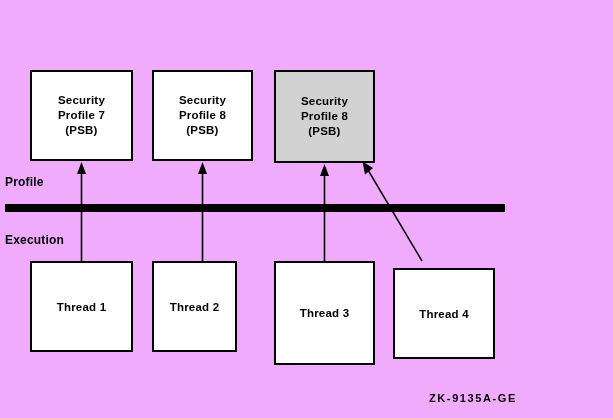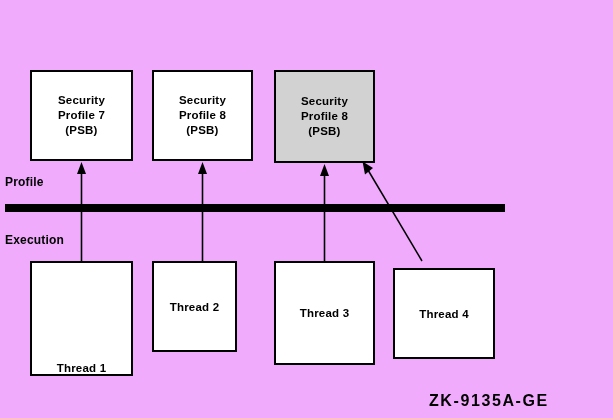--- a/index.html
+++ b/index.html
@@ -48,21 +48,21 @@
     color: #000000;
     letter-spacing: 0.2px;
     white-space: nowrap;
   }
   .divider-bar {
     position: absolute;
     background: #000000;
   }
   .caption {
     position: absolute;
-    font-size: 16px;
+    font-size: 11px;
     font-weight: bold;
     color: #000000;
     letter-spacing: 1.6px;
     white-space: nowrap;
   }
   svg.overlay {
     position: absolute;
     left: 0;
     top: 0;
     width: 613px;
@@ -98,21 +98,21 @@
       <div>(PSB)</div>
     </div>
   </div>
 
   <div class="side-label" style="left:5px; top:175px;">Profile</div>
 
   <div class="side-label" style="left:5px; top:233px;">Execution</div>
 
   <div class="divider-bar" style="left:5px; top:204px; width:500px; height:8px;"></div>
 
-  <div class="box" style="left:30px; top:261px; width:103px; height:115px;align-items:flex-end;">
+  <div class="box" style="left:30px; top:261px; width:103px; height:91px;">
     <div class="thread-label">Thread 1</div>
   </div>
 
   <div class="box" style="left:152px; top:261px; width:85px; height:91px;">
     <div class="thread-label">Thread 2</div>
   </div>
 
   <div class="box" style="left:274px; top:261px; width:101px; height:104px;">
     <div class="thread-label">Thread 3</div>
   </div>

